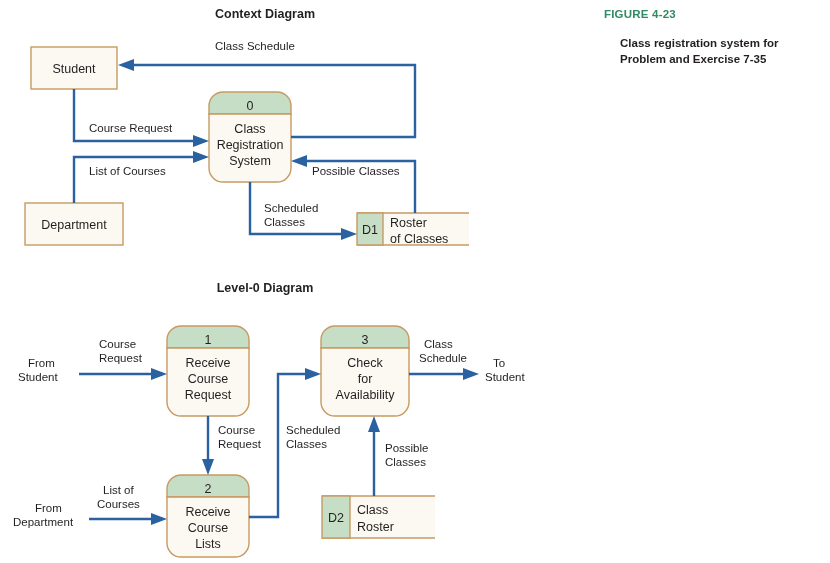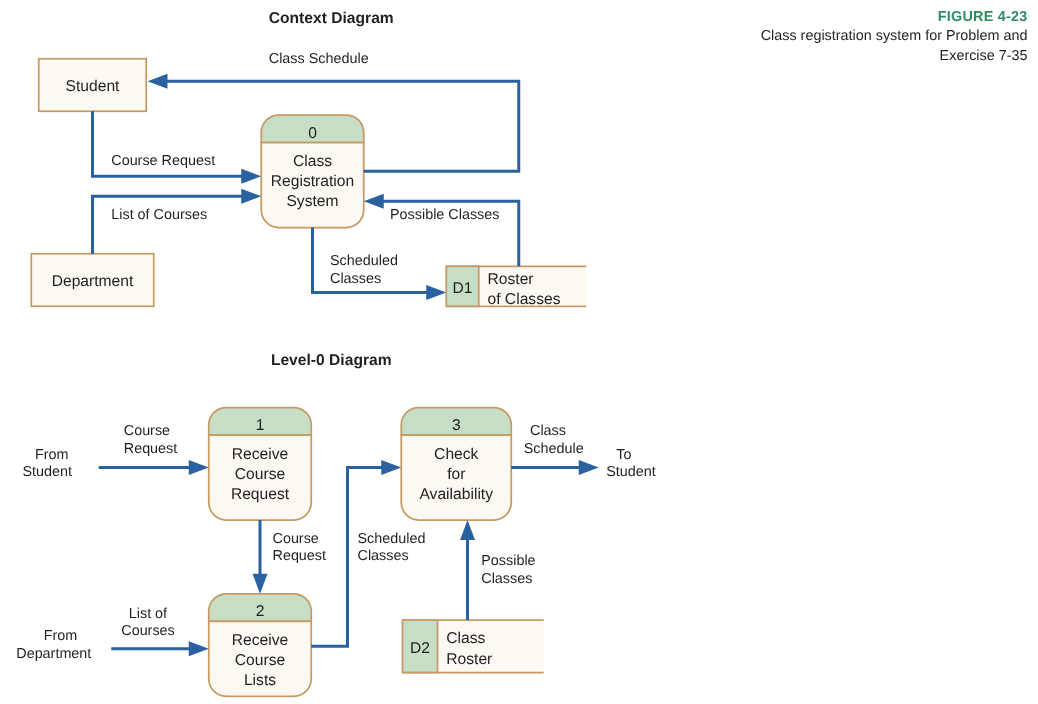--- a/index.html
+++ b/index.html
@@ -13,21 +13,20 @@
     font-family: "Liberation Sans", sans-serif;
     color: #231f20;
     position: relative;
     overflow: hidden;
   }
   #figure-root {
     position: absolute;
     left: 0; top: 0;
     width: 830px;
     height: 563px;
-    text-align: right;
   }
   svg.dfd-canvas {
     position: absolute;
     left: 0; top: 0;
     width: 830px;
     height: 563px;
   }
   .diagram-title {
     font-size: 12.5px;
     font-weight: bold;
@@ -99,21 +98,22 @@
     font-weight: bold;
     color: #2e8b62;
     letter-spacing: 0.2px;
     margin: 0 0 2px 0;
   }
   .caption-text {
     font-family: "Liberation Sans", sans-serif;
     font-size: 11.5px;
     color: #231f20;
     line-height: 1.35;
-    margin: 0;
+    margin: 16px;
+    font-weight: bold;
   }
 </style>
 </head>
 <body>
 
 <div id="figure-root">
 
   <svg class="dfd-canvas" viewBox="0 0 830 563">
 
     <text class="diagram-title" x="265" y="18">Context Diagram</text>

